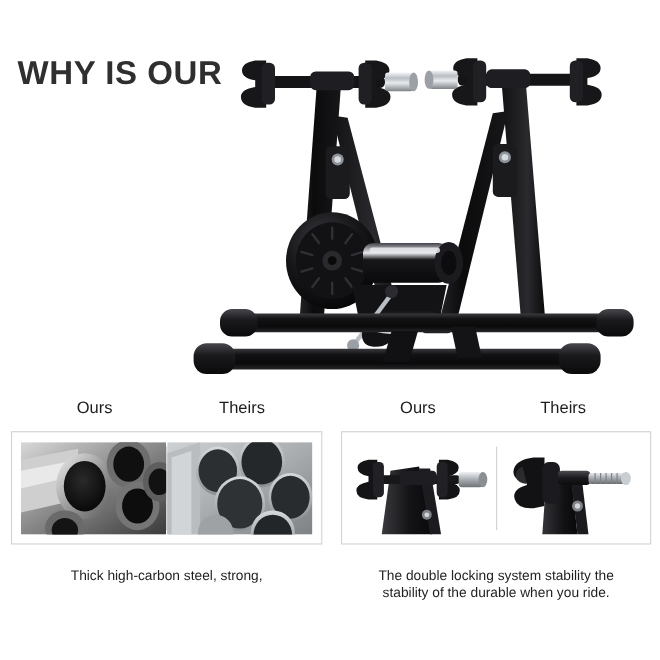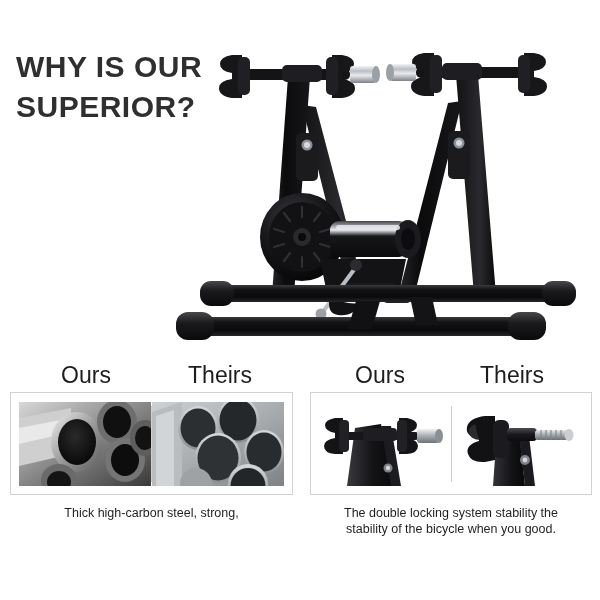--- a/index.html
+++ b/index.html
@@ -29,21 +29,21 @@
   
   .compare{position:absolute;left:0;top:362px;width:600px;height:200px;}
 
   .group{position:absolute;top:0;}
   .group.left{left:10px;width:283px;}
   .group.right{left:310px;width:282px;}
 
   .labels{position:relative;height:30px;}
   .labels span{
     position:absolute;top:0;
-    font-size:23px;font-weight:400;color:#1d1d1d;
+    font-size:15px;font-weight:400;color:#1d1d1d;
     text-align:center;width:120px;
   }
   .group.left .lab-ours{left:16px;}
   .group.left .lab-theirs{left:150px;}
   .group.right .lab-ours{left:10px;}
   .group.right .lab-theirs{left:142px;}
 
   .panel{
     position:relative;
     height:103px;
@@ -59,37 +59,36 @@
     height:88px;
     display:flex;align-items:center;justify-content:center;
     position:relative;
   }
   .divider{
     width:1px;height:76px;background:#cfcfcf;flex:0 0 1px;
   }
   .cell svg{display:block;}
 
   .caption{
-    margin-top:10px;
+    margin-top:20px;
     font-size:12.5px;
     line-height:16px;
     text-align:center;
     color:#1f1f1f;
   }
   .group.left .caption{padding:0 18px;}
   .group.right .caption{padding:0 4px;}
 </style>
 </head>
 <body>
 
 <div class="stage">
 
   <div class="headline">
     <div>WHY IS OUR</div>
-    <div>SUPERIOR?</div>
   </div>
 
   <div class="product">
     <svg viewBox="0 0 430 310" xmlns="http://www.w3.org/2000/svg">
       <defs>
         <linearGradient id="legGrad" x1="0" y1="0" x2="1" y2="0">
           <stop offset="0%" stop-color="#242428"></stop>
           <stop offset="35%" stop-color="#0b0b0c"></stop>
           <stop offset="100%" stop-color="#17171a"></stop>
         </linearGradient>
@@ -384,18 +383,18 @@
               <line x1="103" y1="28" x2="103" y2="38"></line>
               <line x1="108" y1="28" x2="108" y2="38"></line>
             </g>
             <ellipse cx="116" cy="33" rx="4.5" ry="6" fill="#c9ced3"></ellipse>
           </svg>
         </div>
       </div>
 
       <div class="caption">
         <span>The double locking system stability the</span><br>
-        <span>stability of the bicycle when you good.</span>
+        <span>stability of the durable when you ride.</span>
       </div>
     </div>
 
   </div>
 </div>
 
 </body></html>

